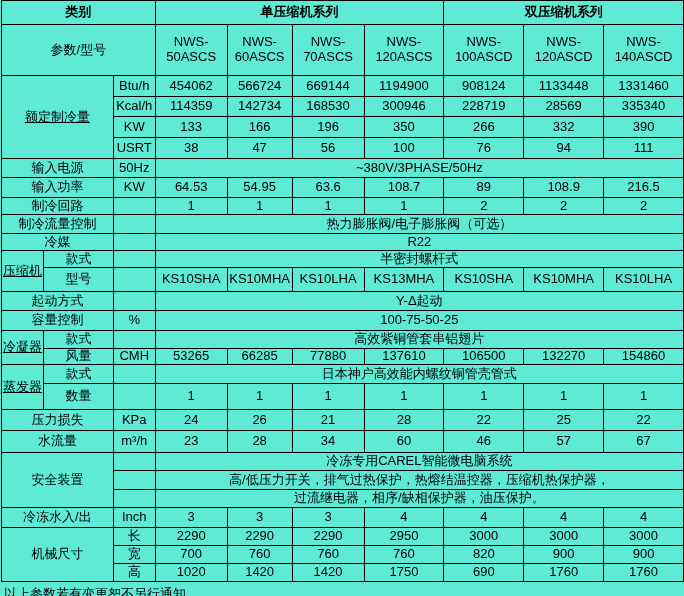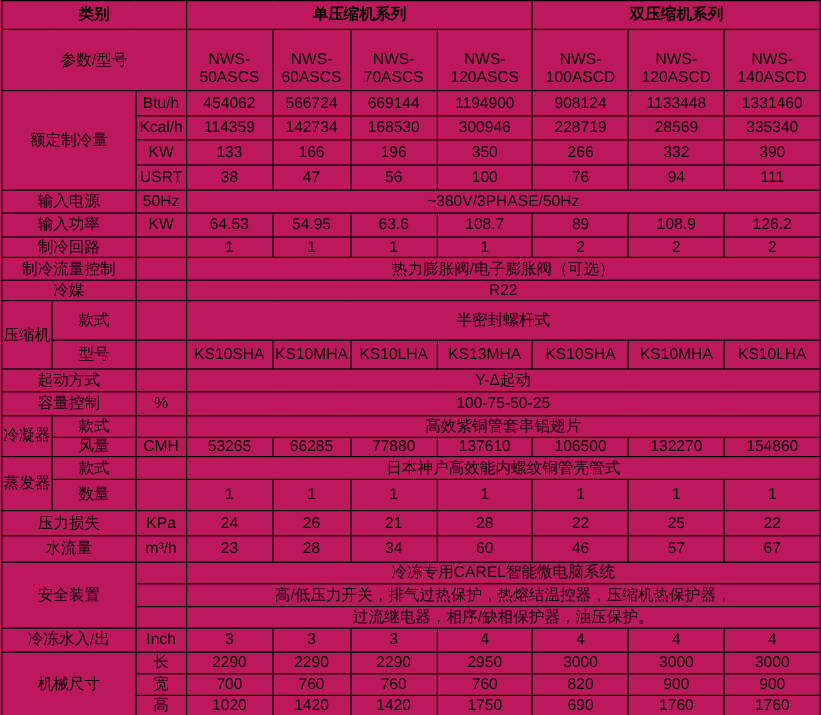--- a/index.html
+++ b/index.html
@@ -1,28 +1,28 @@
 <!DOCTYPE html>
 <html><head>
 <meta charset="utf-8">
 <style>
   html,body {margin:0; padding:0; background:#fff;}
   .page {
-    width:684px; height:596px; background:#be185d; position:relative;
+    width:684px; height:596px; background:#5eead4; position:relative;
     font-family:"Liberation Sans","DejaVu Sans",sans-serif; color:#000;
   }
   table.spec {border-collapse:collapse; table-layout:fixed; margin:0 0 0 1px;}
   table.spec td {
     border:1px solid #000; text-align:center; vertical-align:middle;
     font-size:13px; color:#000; padding:0 1px; overflow:hidden;
     white-space:nowrap; line-height:1.15;
   }
   td.bold {font-weight:bold;}
-  td.wrap {white-space:normal;}
-  .mc {display:flex; flex-direction:column; justify-content:flex-end;
+  td.wrap {white-space:normal;text-decoration:underline;}
+  .mc {display:flex; flex-direction:column; justify-content:center;
        height:44px; padding:3px 0;}
   .footer {font-size:13px; color:#000; padding:3px 0 0 4px; text-align:left;}
 </style>
 </head>
 <body>
 
 <div class="page">
 <table class="spec">
 <colgroup>
   <col style="width:40px">
@@ -140,21 +140,21 @@
 
 <tr style="height:20px">
   <td colspan="2">输入功率</td>
   <td>KW</td>
   <td>64.53</td>
   <td>54.95</td>
   <td>63.6</td>
   <td>108.7</td>
   <td>89</td>
   <td>108.9</td>
-  <td>126.2</td>
+  <td>216.5</td>
 </tr>
 
 <tr style="height:17px">
   <td colspan="2">制冷回路</td>
   <td></td>
   <td>1</td>
   <td>1</td>
   <td>1</td>
   <td>1</td>
   <td>2</td>
@@ -167,21 +167,21 @@
   <td></td>
   <td colspan="7">热力膨胀阀/电子膨胀阀（可选）</td>
 </tr>
 
 <tr style="height:17px">
   <td colspan="2">冷媒</td>
   <td></td>
   <td colspan="7">R22</td>
 </tr>
 
-<tr style="height:33px">
+<tr style="height:17px">
   <td rowspan="2" class="wrap">压缩机</td>
   <td>款式</td>
   <td></td>
   <td colspan="7">半密封螺杆式</td>
 </tr>
 <tr style="height:24px">
   <td>型号</td>
   <td></td>
   <td>KS10SHA</td>
   <td>KS10MHA</td>

